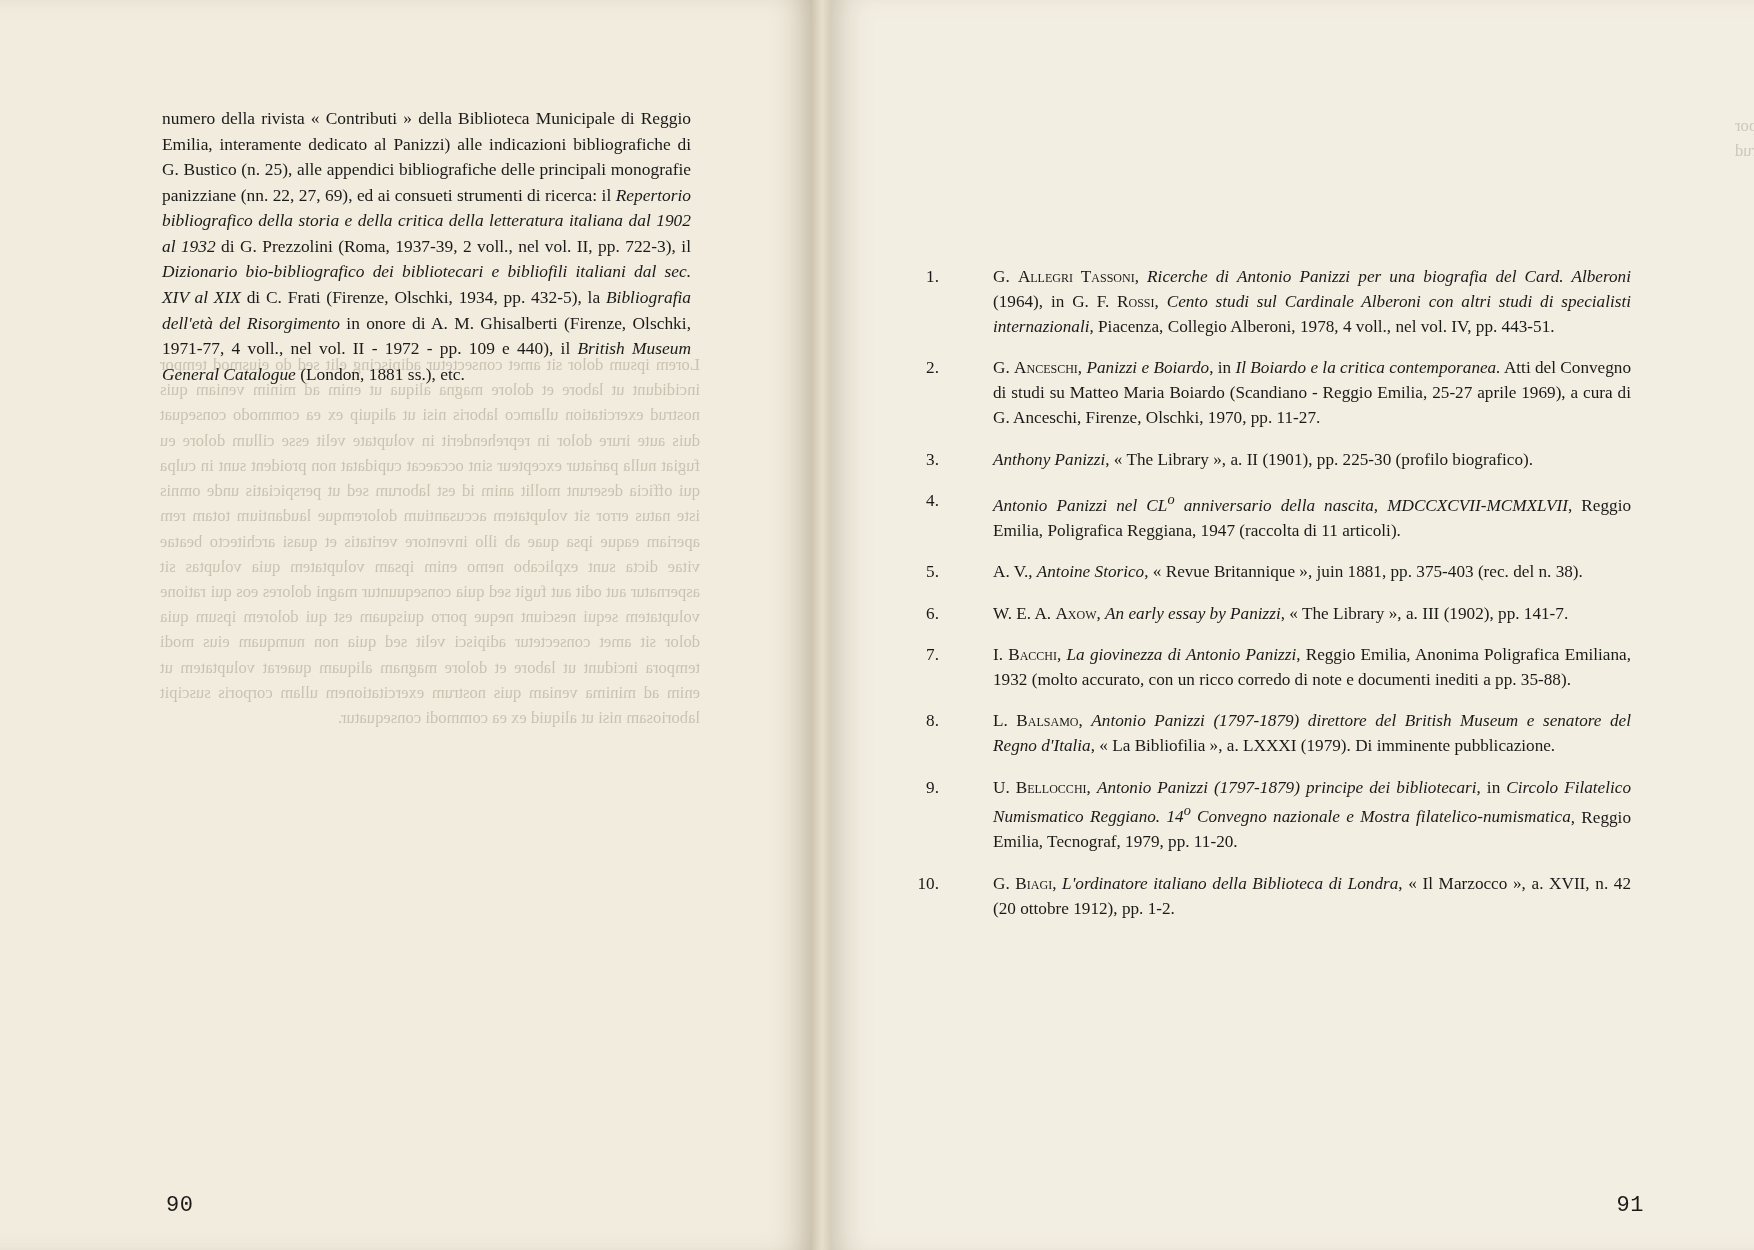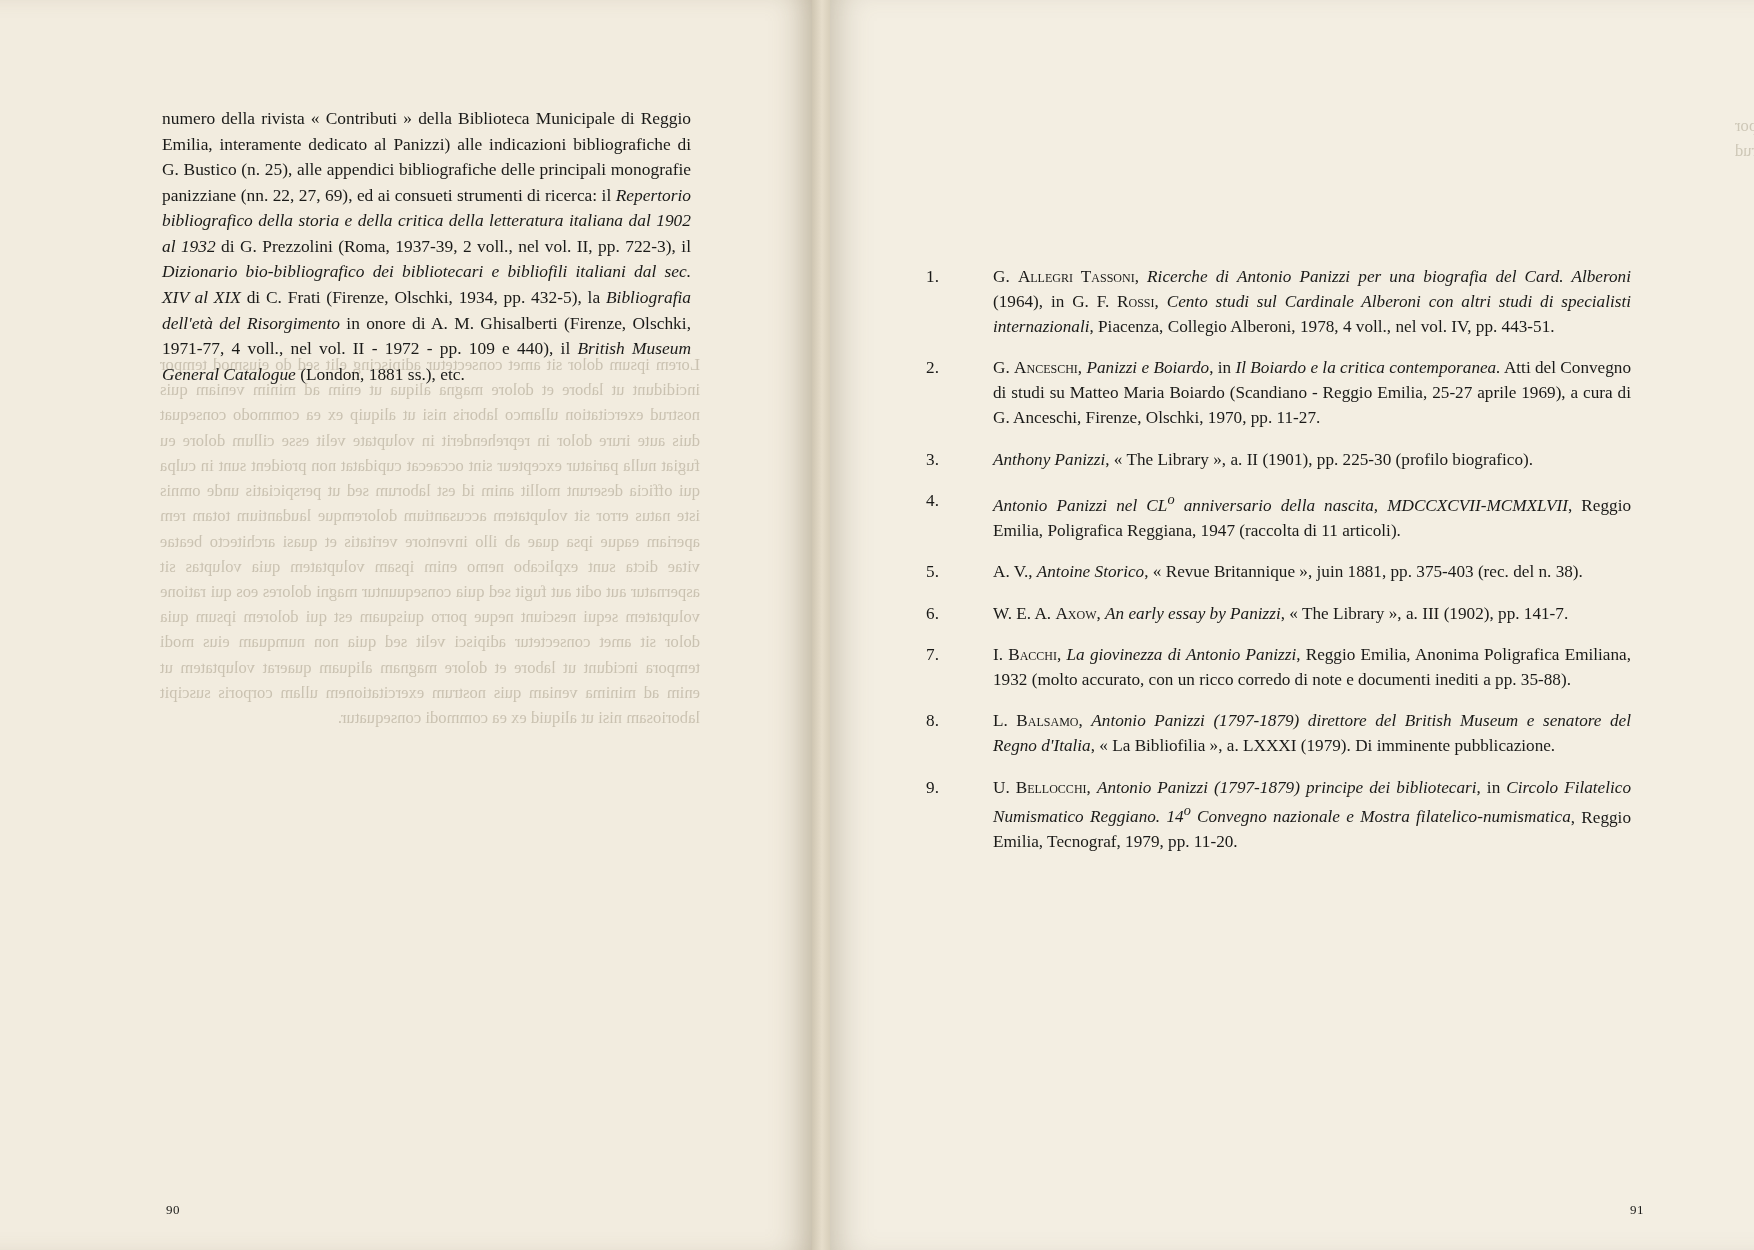--- a/index.html
+++ b/index.html
@@ -50,22 +50,23 @@
     font-size: 17.4px;
     line-height: 1.47;
     text-align: justify;
     hyphens: auto;
   }
   .col-left p { margin: 4px; }
 
   .folio {
     position: absolute;
     bottom: 32px;
-    font-size: 13px;
+    font-size: 22px;
     letter-spacing: 0.5px;
+    font-family: Liberation Mono, monospace;
   }
   .folio-left { left: 166px; }
   .folio-right { right: 110px; margin-top: 16px; }
 
   
   .ghost {
     position: absolute;
     left: 160px;
     top: 352px;
     width: 540px;
@@ -187,17 +188,21 @@
           <div class="entry-text">I. <span class="sc">Bacchi</span>, <i>La giovinezza di Antonio Panizzi</i>, Reggio Emilia, Anonima Poligrafica Emiliana, 1932 (molto accurato, con un ricco corredo di note e documenti inediti a pp. 35-88).</div>
         </div>
         <div class="entry">
           <div class="entry-num">8.</div>
           <div class="entry-text">L. <span class="sc">Balsamo</span>, <i>Antonio Panizzi (1797-1879) direttore del British Museum e senatore del Regno d'Italia</i>, « La Bibliofilia », a. LXXXI (1979). Di imminente pubblicazione.</div>
         </div>
         <div class="entry">
           <div class="entry-num">9.</div>
           <div class="entry-text">U. <span class="sc">Bellocchi</span>, <i>Antonio Panizzi (1797-1879) principe dei bibliotecari</i>, in <i>Circolo Filatelico Numismatico Reggiano. 14<sup>o</sup> Convegno nazionale e Mostra filatelico-numismatica</i>, Reggio Emilia, Tecnograf, 1979, pp. 11-20.</div>
         </div>
+        <div class="entry">
+          <div class="entry-num">10.</div>
+          <div class="entry-text">G. <span class="sc">Biagi</span>, <i>L'ordinatore italiano della Biblioteca di Londra</i>, « Il Marzocco », a. XVII, n. 42 (20 ottobre 1912), pp. 1-2.</div>
+        </div>
       </div>
     <div class="folio folio-right">91</div>
   </div>
 
 </div>
 
 </body></html>

